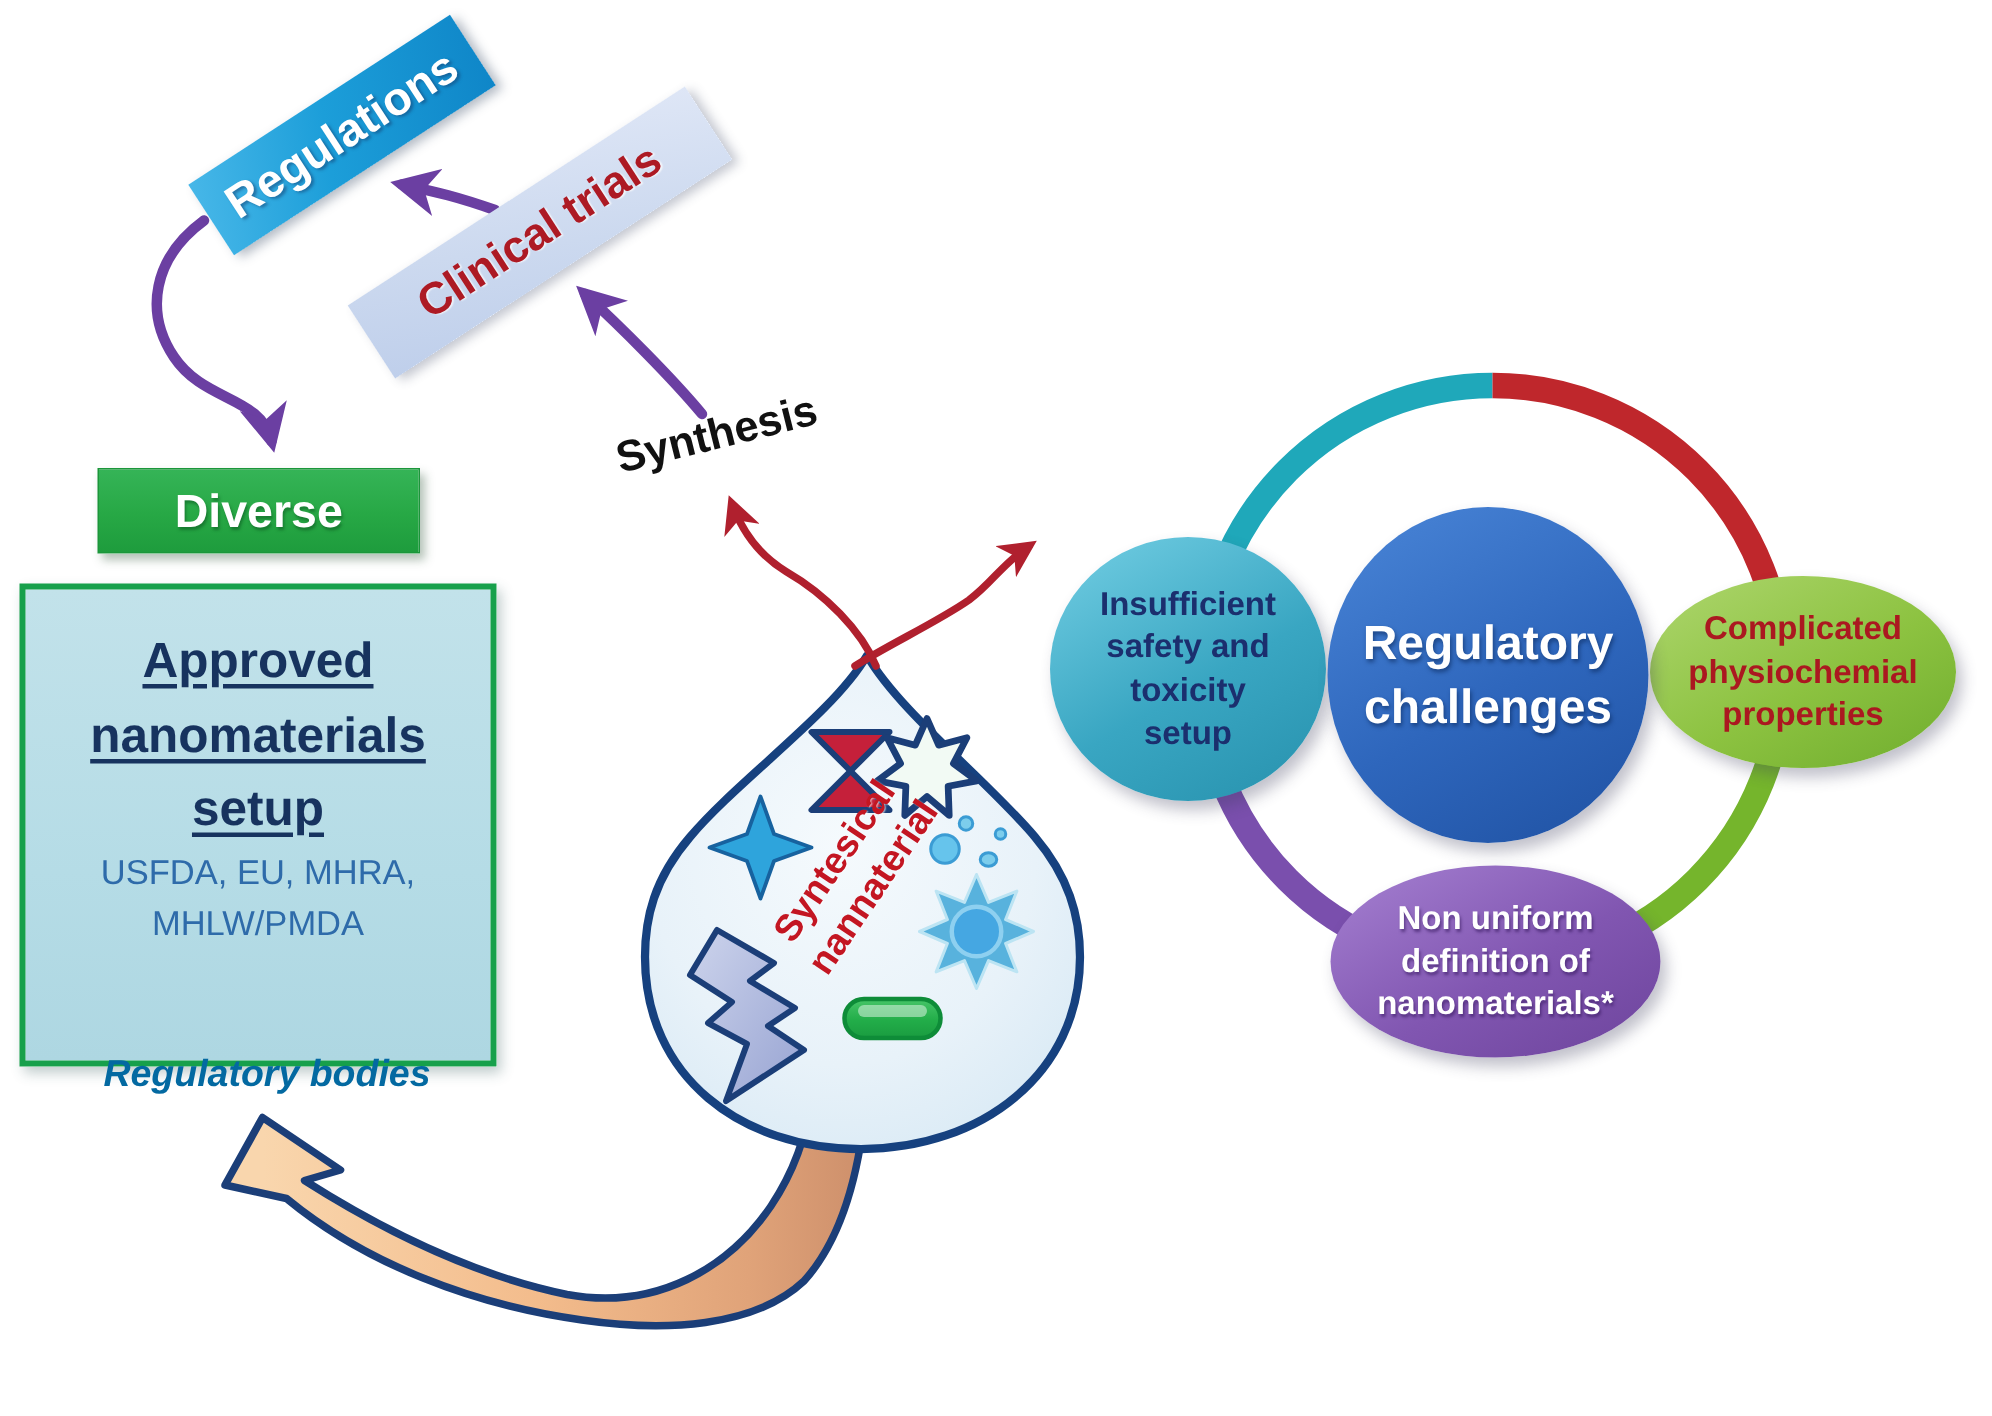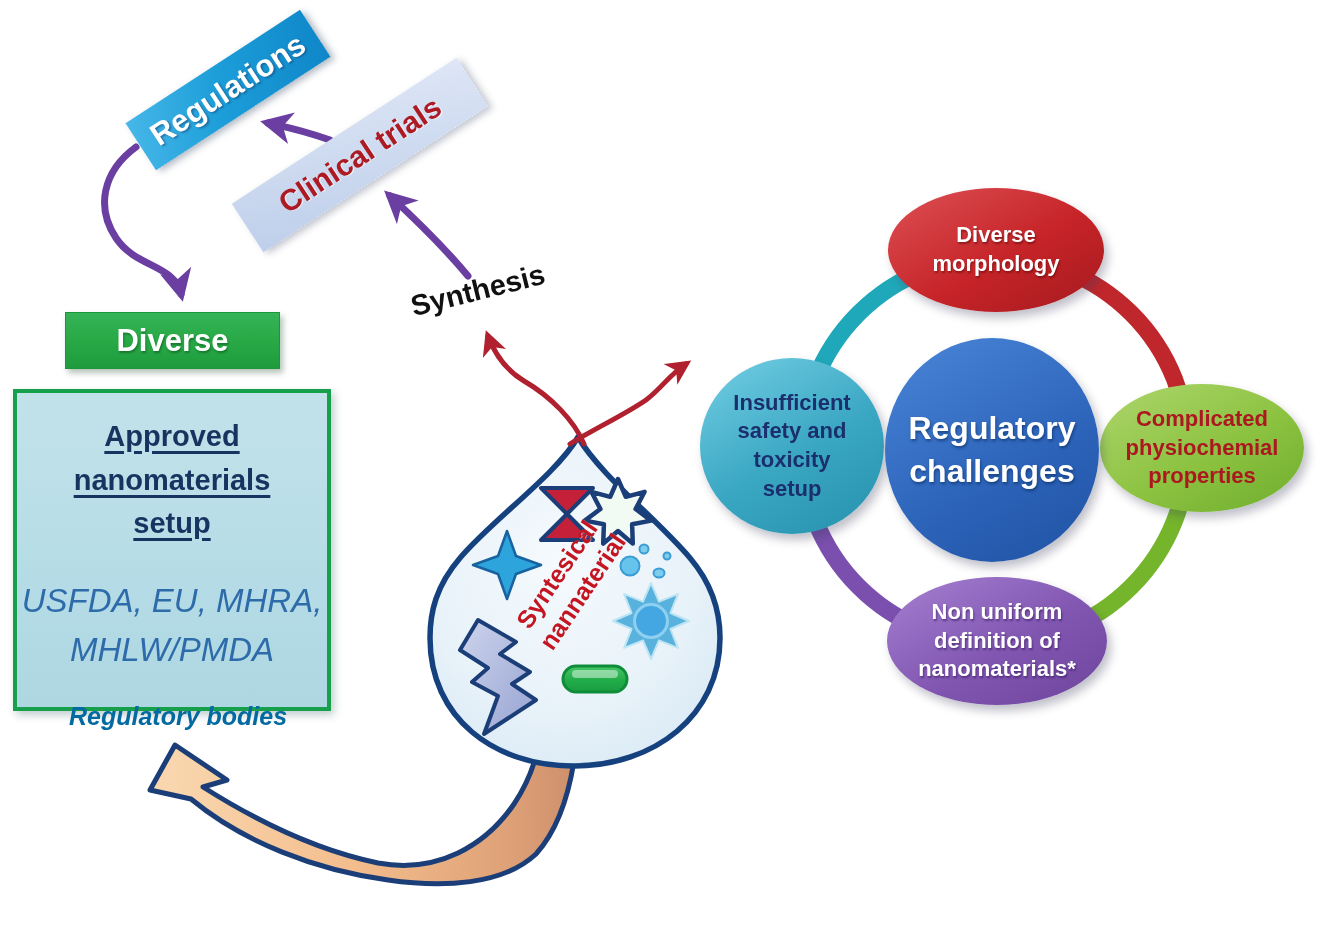--- a/index.html
+++ b/index.html
@@ -36,23 +36,23 @@
     color:#ffffff; font-size:31px; font-weight:bold;
     text-shadow:1px 2px 2px rgba(10,80,30,.5);
   }
   .approved-box{
     position:absolute; left:13px; top:389px; width:310px; height:306px;
     background:linear-gradient(180deg,#c2e2ea 0%, #b5dce6 60%, #aed7e2 100%);
     border:4px solid #17a04b;
     box-shadow:3px 4px 8px rgba(50,90,90,.3);
     text-align:center; padding-top:8px;
   }
-  .approved-title{margin-top:14px; line-height:1.5; font-size:29px; font-weight:bold; color:#17335f;}
+  .approved-title{margin-top:14px; line-height:1.5; font-size:33px; font-weight:bold; color:#17335f;}
   .approved-title .t-line{display:inline-block; text-decoration:underline; text-decoration-thickness:2.5px; text-underline-offset:5px;}
-  .approved-body{margin-top:30px; line-height:1.5; font-size:33px; font-style:italic; font-weight:500; color:#2e6baa;}
+  .approved-body{line-height:1.5; font-size:23px; font-weight:500; color:#2e6baa;}
   .approved-body .b-line{display:block;}
   .reg-bodies{
     position:absolute; left:18px; top:702px; width:320px; text-align:center;
     font-size:25px; font-weight:bold; font-style:italic; color:#0369a1;
   }
   .synthesis{
     position:absolute; left:388px; top:274px; width:180px; text-align:center;
     transform:rotate(-14deg);
     font-size:29px; font-weight:bold; color:#111111;
   }
@@ -228,23 +228,20 @@
 
   <div class="reg-bodies overlay">Regulatory bodies</div>
 
   <div class="synthesis overlay">Synthesis</div>
 
   <div class="droplet-label overlay">
     <span>Syntesical</span>
     <span>nannaterial</span>
   </div>
 
-  <div class="node node-top overlay">
-    <span class="node-inner">Diverse morphology</span>
-  </div>
   <div class="node node-left overlay">
     <span class="node-inner">Insufficient safety and toxicity setup</span>
   </div>
   <div class="node node-right overlay">
     <span class="node-inner">Complicated physiochemial properties</span>
   </div>
   <div class="node node-bottom overlay">
     <span class="node-inner">Non uniform definition of nanomaterials*</span>
   </div>
   <div class="node node-center overlay">

